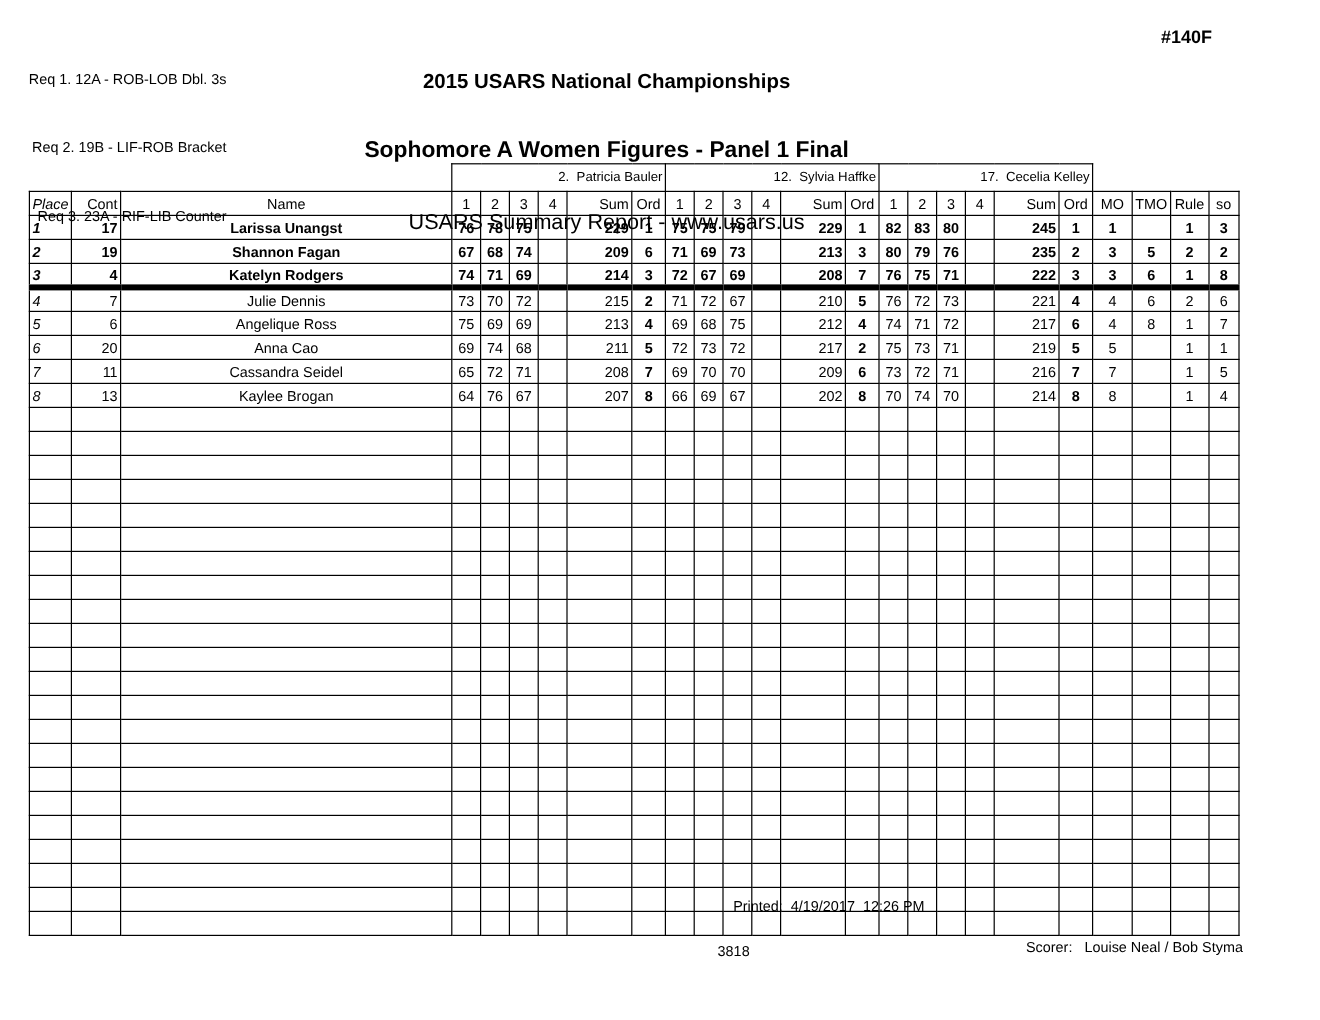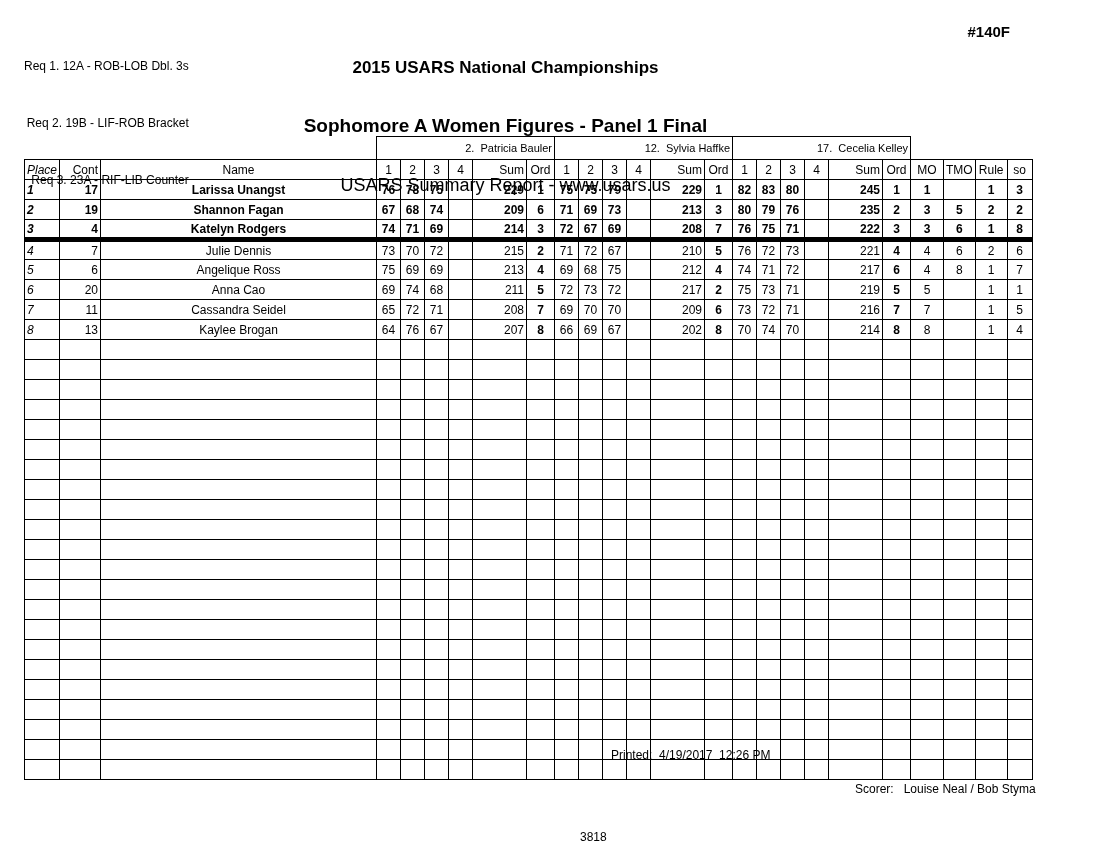--- a/index.html
+++ b/index.html
@@ -24,21 +24,21 @@
   .name{text-align:center;padding-left:5px;}
   .digit{text-align:center;padding:0 1px;}
   .sum{text-align:right;padding-right:3px;}
   .ord{text-align:center;border-left:3px solid #000;border-right:3px solid #000;}
   td.ord{font-weight:bold;}
   .mo,.tmo,.rule,.so{text-align:center;}
   tr.bold td{font-weight:bold;}
   tr.cutoff td{border-bottom:5px solid #000;}
 
   .footer span{position:absolute;font-size:12px;white-space:pre;}
-  .form-code{left:580px;top:786px;font-size:7px;margin-top:44px;}
+  .form-code{left:598px;top:786px;font-size:7px;}
   .printed{left:611px;top:748px;}
   .scorer{left:855px;top:782px;}
 </style>
 </head>
 <body>
 
 <div class="reqs">
   <div>Req 1. 12A - ROB-LOB Dbl. 3s</div>
   <div>Req 2. 19B - LIF-ROB Bracket</div>
   <div>Req 3. 23A - RIF-LIB Counter</div>

